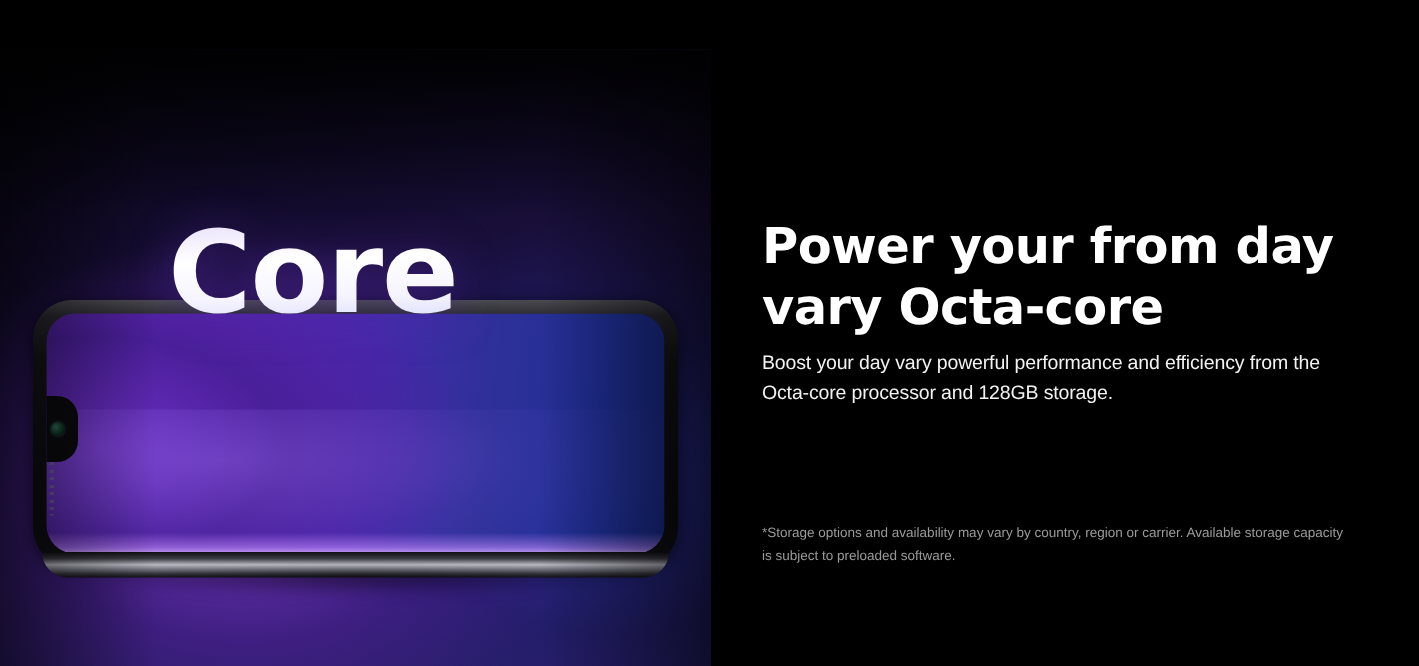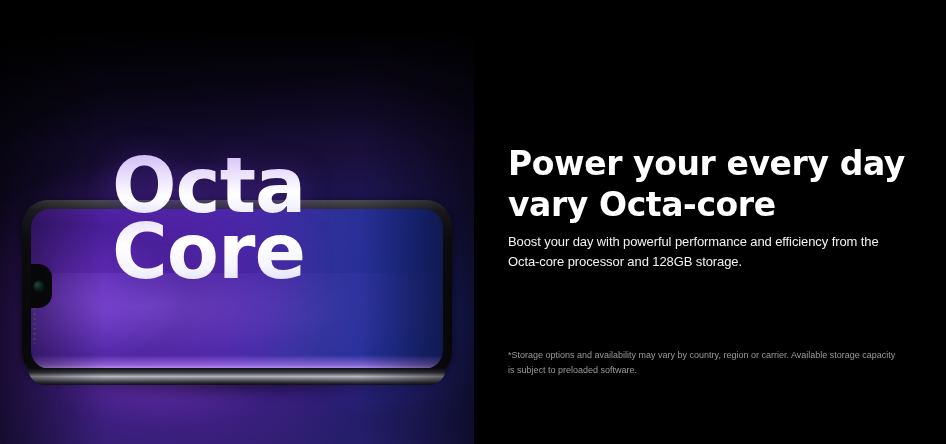--- a/index.html
+++ b/index.html
@@ -246,32 +246,31 @@
         <div class="side-dots"></div>
       </div>
 
       <div class="phone-rail">
         
       </div>
       <div class="phone-rail-shadow"></div>
     </div>
 
     <div class="wordmark">
-      <div class="wordmark-line">Octa</div>
       <div class="wordmark-line second">Core</div>
     </div>
 
     <div class="panel-vignette-top"></div>
     <div class="panel-vignette-sides"></div>
   </div>
 
   <div class="copy-panel">
     <h1 class="headline">
-      <span>Power your every day</span><br>
+      <span>Power your from day</span><br>
       <span>vary Octa-core</span>
     </h1>
 
-    <p class="body-copy">Boost your day with powerful performance and efficiency from the Octa-core processor and 128GB storage.</p>
+    <p class="body-copy">Boost your day vary powerful performance and efficiency from the Octa-core processor and 128GB storage.</p>
 
     <p class="disclaimer">*Storage options and availability may vary by country, region or carrier. Available storage capacity is subject to preloaded software.</p>
   </div>
 
 </div>
 
 </body></html>

